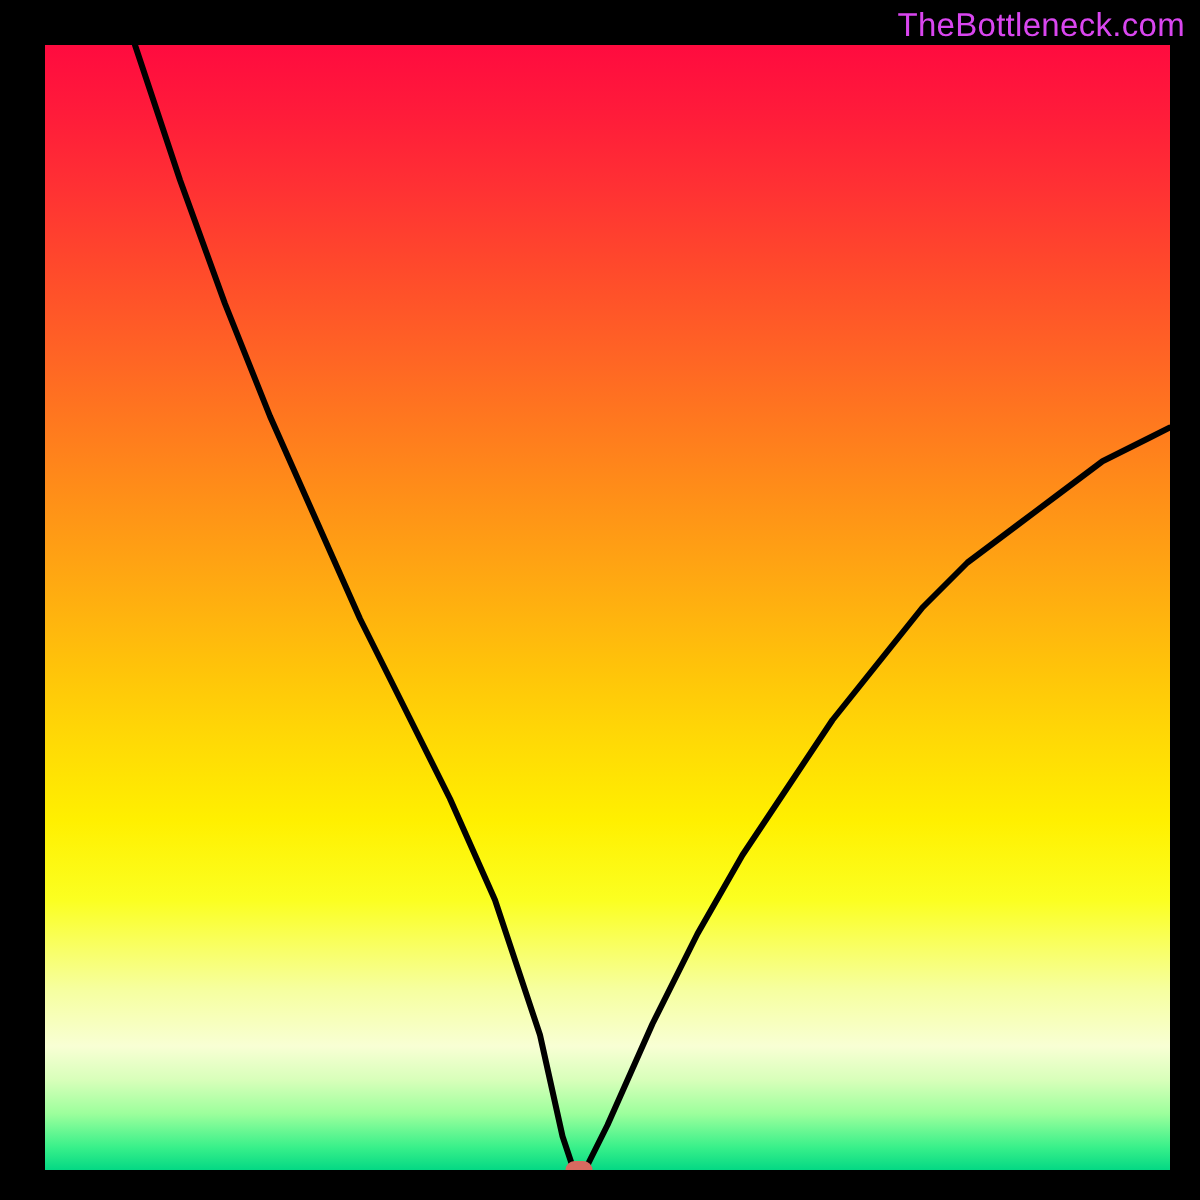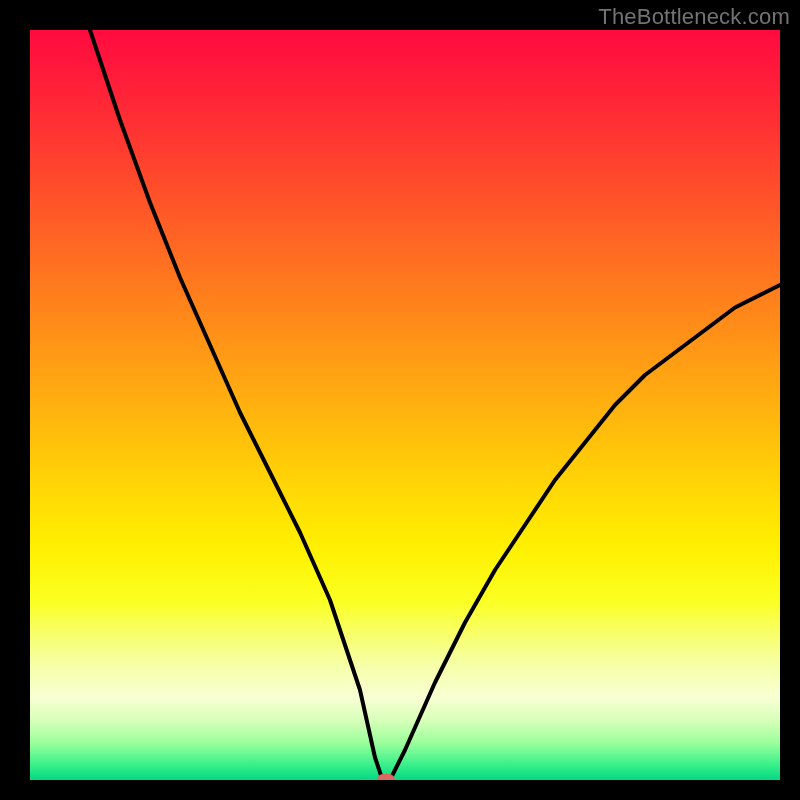--- a/index.html
+++ b/index.html
@@ -14,21 +14,21 @@
   .frame {
     position: relative;
     width: 800px;
     height: 800px;
     background: #000;
   }
   .watermark {
     position: absolute;
     top: 4px;
     right: 10px;
-    color: #737373;
+    color: #d946ef;
     font-size: 22px;
     font-weight: 500;
     letter-spacing: 0.2px;
     z-index: 10;
   }
   .plot-area {
     position: absolute;
     left: 30px;
     top: 30px;
     width: 750px;

